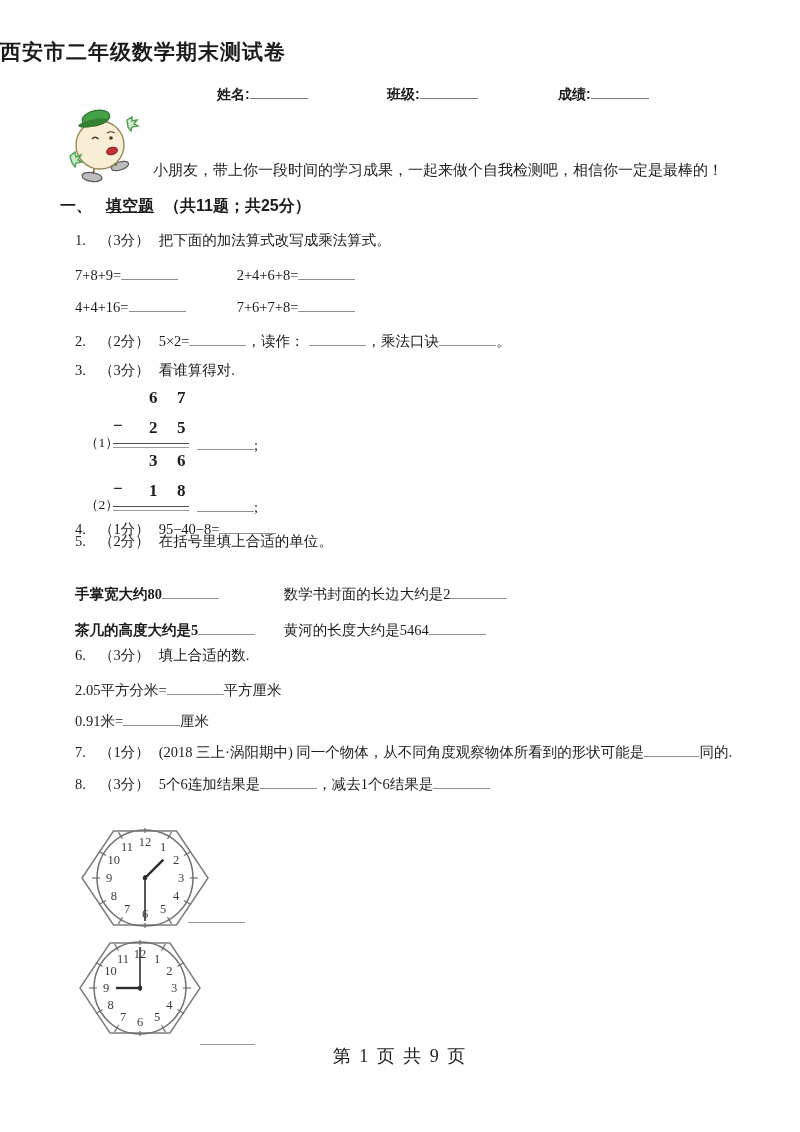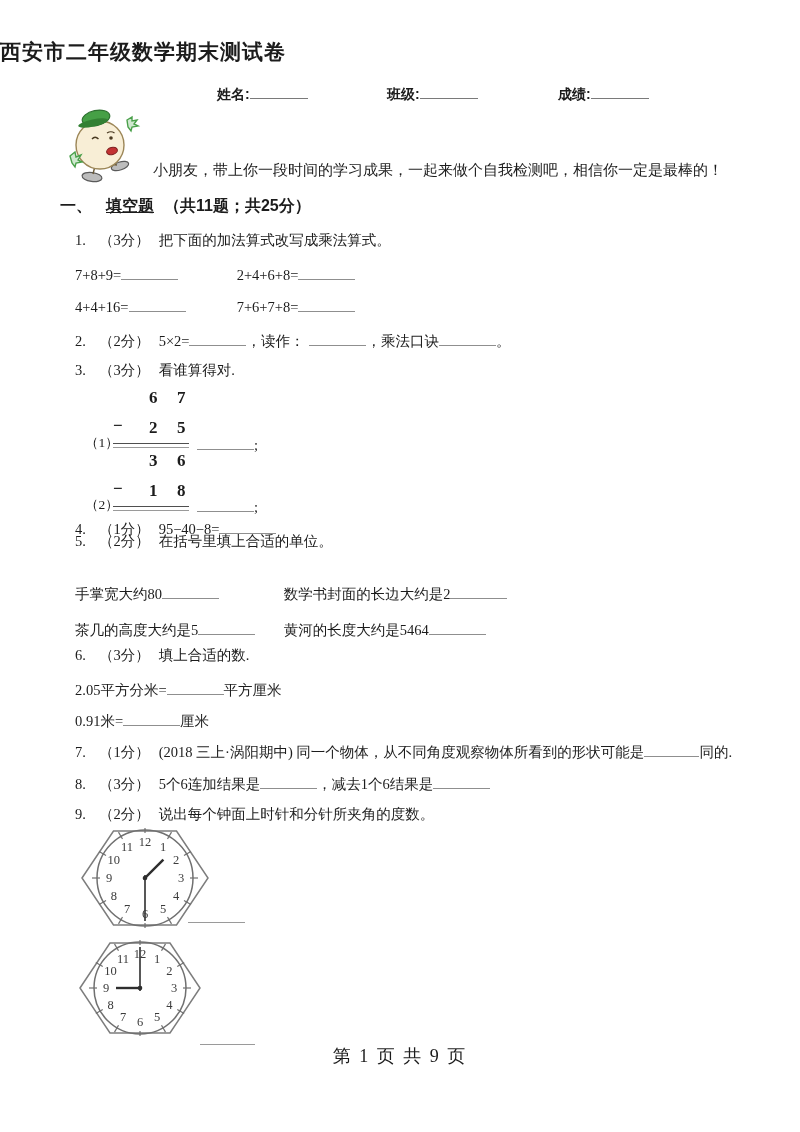--- a/index.html
+++ b/index.html
@@ -13,21 +13,21 @@
   .meta-item .blank{border-bottom-color:#7a7a7a;width:58px;}
   .intro{top:160px;left:153px;width:620px;font-size:15px;line-height:1.4;}
   .section-h{top:196px;left:60px;font-size:16px;}
   .section-h .st{margin-left:14px;text-decoration:underline;}
   .section-h .sm{margin-left:10px;}
   .q{left:75px;font-size:14.5px;white-space:nowrap;}
   .qnum{margin-right:13px;}
   .qscore{margin-right:9px;}
   .row{left:75px;font-size:14.5px;white-space:nowrap;}
   .c1{display:inline-block;width:158px;}
-  .c5{display:inline-block;width:205px;}
+  .c5{display:inline-block;width:205px;font-weight:bold;}
   .vf{left:85px;top:388px;width:280px;height:135px;font-size:14.5px;}
   .vf .dg{position:absolute;font-weight:bold;font-size:17px;}
   .vf .lbl{position:absolute;left:0;font-size:13.5px;}
   .vf .dline{position:absolute;left:28px;width:76px;height:3px;border-top:1.5px solid #4f4f4f;border-bottom:1.5px solid #9a9a9a;}
   .vf .vf-ans{position:absolute;left:112px;}
   .ansline{position:absolute;height:14px;border-bottom:1px solid #9a9a9a;}
   .footer{top:1044px;left:0;width:100%;text-align:center;font-size:18px;letter-spacing:2px;}
   svg{display:block;}
 </style>
 </head>
@@ -136,23 +136,20 @@
   </div>
 
   <div class="abs q" style="top:741px;">
     <span class="qnum">7.</span><span class="qscore">（1分）</span><span>(2018 三上·涡阳期中) 同一个物体，从不同角度观察物体所看到的形状可能是</span><span class="blank w55"></span><span>同的.</span>
   </div>
 
   <div class="abs q" style="top:773px;">
     <span class="qnum">8.</span><span class="qscore">（3分）</span><span>5个6连加结果是</span><span class="blank"></span><span>，减去1个6结果是</span><span class="blank"></span>
   </div>
 
-  <div class="abs q" style="top:805px;">
-    <span class="qnum">9.</span><span class="qscore">（2分）</span><span>说出每个钟面上时针和分针所夹角的度数。</span>
-  </div>
 
   <svg class="abs" style="left:80px;top:828px;" width="130" height="100" viewBox="0 0 130 100">
       <polygon points="2.0,50.0 33.5,3.0 96.5,3.0 128.0,50.0 96.5,97.0 33.5,97.0" fill="none" stroke="#7d7d7d" stroke-width="1.5"></polygon>
       <circle cx="65" cy="50" r="48" fill="none" stroke="#707070" stroke-width="1.5"></circle>
       <line x1="87.5" y1="11.02885682970026" x2="91.5" y2="4.100653599424753" stroke="#707070" stroke-width="1.2"></line>
       <text x="83" y="18.82308546376021" text-anchor="middle" dominant-baseline="central" fill="#3c3c3c" font-size="12.5" font-family="&quot;Liberation Serif&quot;,&quot;DejaVu Serif&quot;,serif">1</text>
       <line x1="103.97114317029974" y1="27.500000000000004" x2="110.89934640057525" y2="23.500000000000004" stroke="#707070" stroke-width="1.2"></line>
       <text x="96.17691453623979" y="32" text-anchor="middle" dominant-baseline="central" fill="#3c3c3c" font-size="12.5" font-family="&quot;Liberation Serif&quot;,&quot;DejaVu Serif&quot;,serif">2</text>
       <line x1="110" y1="50" x2="118" y2="50" stroke="#707070" stroke-width="1.2"></line>
       <text x="101" y="50" text-anchor="middle" dominant-baseline="central" fill="#3c3c3c" font-size="12.5" font-family="&quot;Liberation Serif&quot;,&quot;DejaVu Serif&quot;,serif">3</text>

